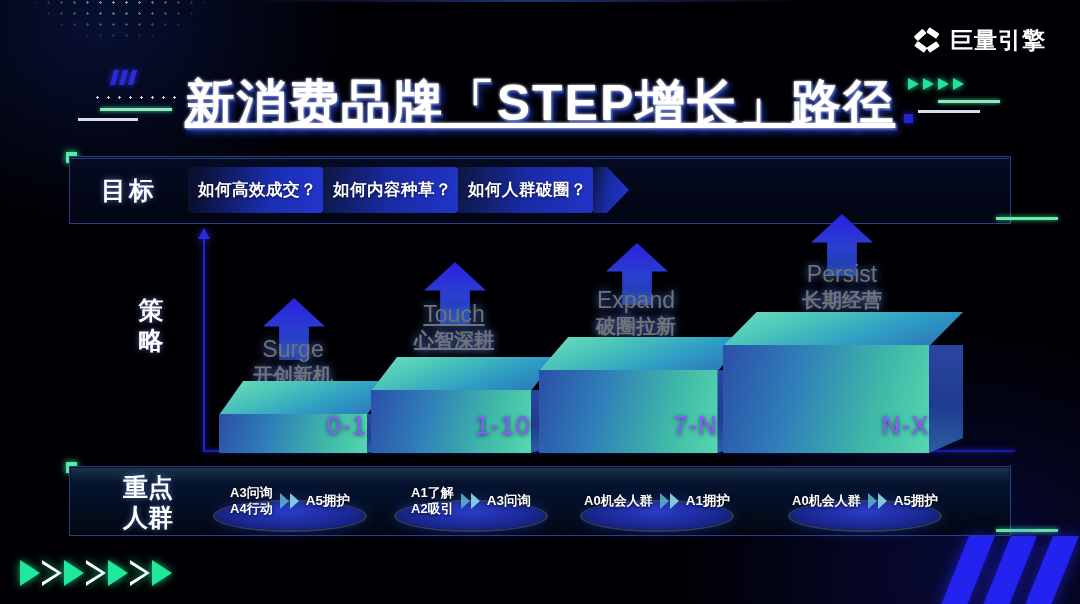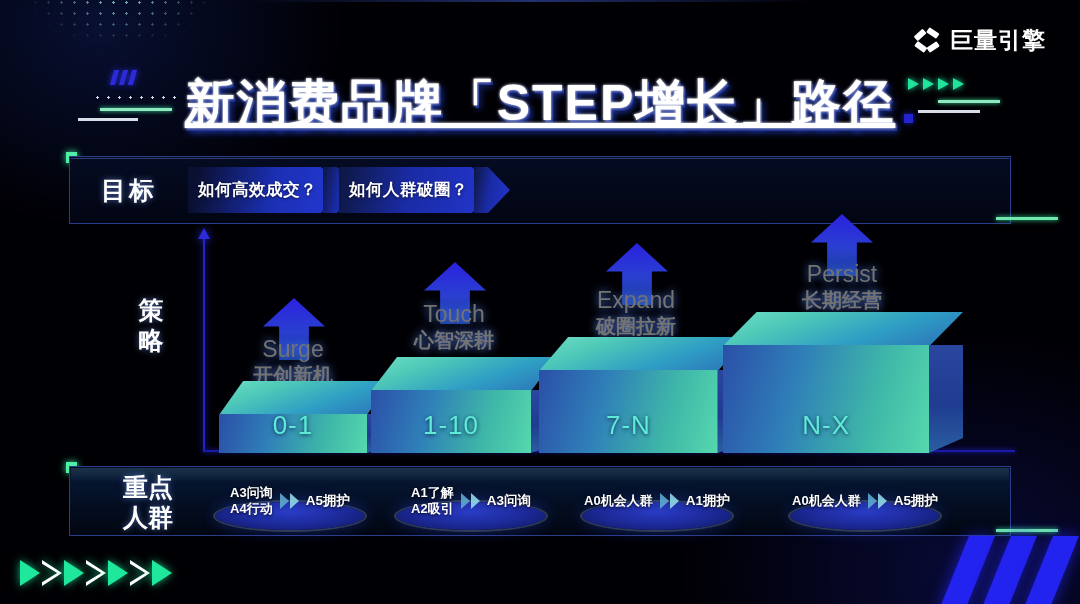--- a/index.html
+++ b/index.html
@@ -83,21 +83,21 @@
 
   .block{ position:absolute; }
   .blk-top{ position:absolute; left:0; top:0; width:100%; height:34px;
     clip-path:polygon(14% 0, 100% 0, 86% 100%, 0 100%);
     background:linear-gradient(160deg,#6fe0c4 0%, #4ec8b8 28%, #2f9fc4 62%, #2b6fb8 100%); }
   .blk-face{ position:absolute; left:0; top:33px; width:86%; bottom:0;
     background:linear-gradient(105deg,#2b4fa8 0%, #2f7fb8 35%, #3fb8a8 72%, #56d8ae 100%); }
   .blk-side{ position:absolute; right:0; top:33px; width:14.2%; bottom:0;
     clip-path:polygon(0 0, 100% -8%, 100% 86%, 0 100%);
     background:linear-gradient(180deg,#2a46a0 0%, #1f3c90 55%, #2a5fa0 100%); }
-  .blk-label{ position:absolute; left:0; width:86%; bottom:12px; text-align:center; color:#5eead4; font-size:26px;
+  .blk-label{ position:absolute; left:0; width:86%; bottom:12px; text-align:right; color:#8b5cf6; font-size:26px;
     letter-spacing:1px; text-shadow:0 1px 4px rgba(0,20,60,.8); }
   .blk-title{ position:absolute; width:240px; text-align:center; color:#737373; pointer-events:none; }
   .blk-title .en{ font-size:23px; line-height:1.1; text-shadow:0 0 8px rgba(90,140,255,.85); }
   .blk-title .cn{ font-size:20px; font-weight:bold; line-height:1.35; text-shadow:0 0 8px rgba(90,140,255,.85); }
   .arrow-up{ position:absolute; width:62px; height:62px; }
   .arrow-up i{ position:absolute; left:0; top:0; width:100%; height:100%;
     clip-path:polygon(50% 0, 100% 46%, 74% 46%, 74% 100%, 26% 100%, 26% 46%, 0 46%);
     background:linear-gradient(180deg,#2a22e0 0%, #2a3fd0 55%, #1a3f9a 100%);
     filter:drop-shadow(0 0 9px rgba(42,40,224,.85)); }
 
@@ -180,20 +180,21 @@
 <div id="goal-frame">
   <div id="goal-inner">
     <div id="goal-label">目标</div>
     <div class="goal-steps">
       <div class="chev c1">
           <span class="bg"></span>
           <span>如何高效成交？</span>
         </div>
       <div class="chev c2">
           <span class="bg"></span>
+          <span>如何内容种草？</span>
         </div>
       <div class="chev c3">
           <span class="bg"></span>
           <span>如何人群破圈？</span>
         </div>
       <div class="chev c4">
           <span class="bg"></span>
         </div>
     </div>
   </div>
@@ -215,21 +216,21 @@
 <div class="block" style="left:219px; top:381px; width:172px; height:72px;">
   <div class="blk-top"></div>
   <div class="blk-face"></div>
   <div class="blk-side"></div>
   <div class="blk-label">0-1</div>
 </div>
 
 <div class="arrow-up" style="left:424px; top:262px;">
     <i></i>
   </div>
-<div class="blk-title" style="left:334px; top:302px;">
+<div class="blk-title" style="left:334px; top:302px;text-decoration:underline;">
   <div class="en">Touch</div>
   <div class="cn">心智深耕</div>
 </div>
 <div class="block" style="left:371px; top:357px; width:186px; height:96px;">
   <div class="blk-top"></div>
   <div class="blk-face"></div>
   <div class="blk-side"></div>
   <div class="blk-label">1-10</div>
 </div>
 

